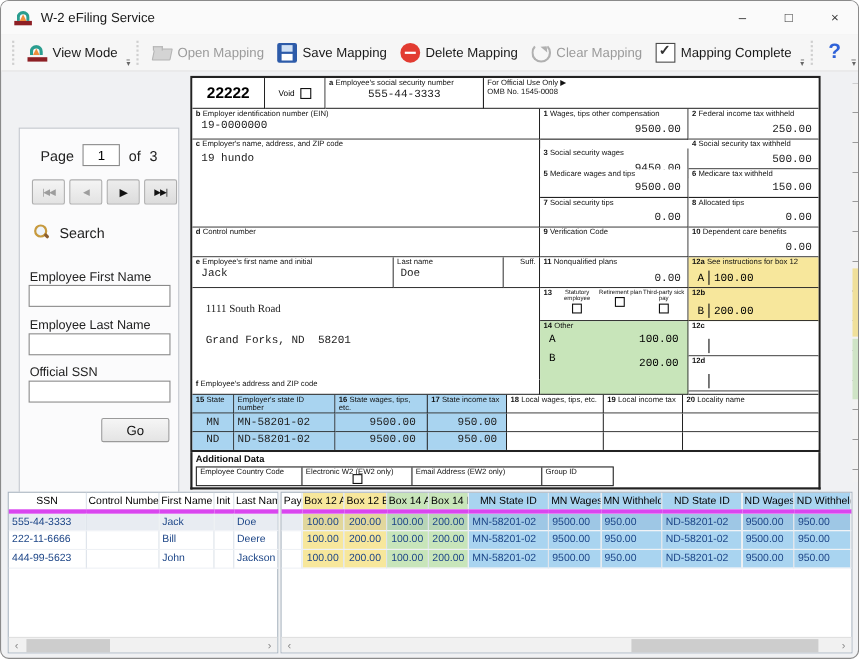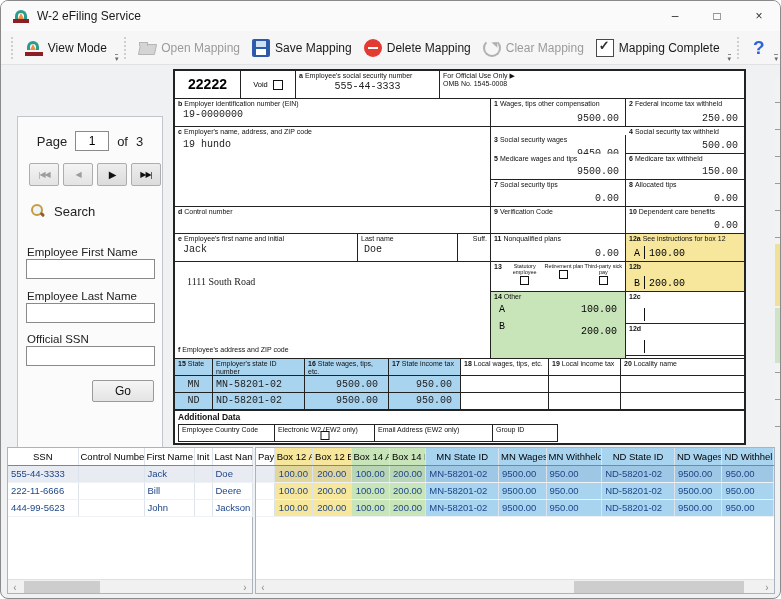--- a/index.html
+++ b/index.html
@@ -57,21 +57,21 @@
   .acell{border-right:1px solid #222;font-size:7px;line-height:8px;color:#111;padding:1px 3px;position:relative;}
   .acell:last-child{border-right:none;}
   .acell .cbx{position:absolute;left:50%;transform:translateX(-50%);bottom:1px;width:9px;height:9px;}
   
   .sliver{position:absolute;right:0px;top:75px;width:5px;height:362px;background:repeating-linear-gradient(#f2f2f2 0 26px,#9a9a9a 26px 27px);}
   .sliver .ys{position:absolute;left:0;top:168px;width:100%;height:62px;background:#f0e09a;}
   .sliver .gs{position:absolute;left:0;top:232px;width:100%;height:55px;background:#cfe4c6;}
   
   .gpanel{position:absolute;top:446px;height:147px;background:#fff;border:1px solid #a9b4c0;}
   .gpanel table{border-collapse:collapse;table-layout:fixed;}
-  .gpanel th{font-weight:normal;font-size:9.5px;color:#000;height:17px;padding:0 2px;white-space:nowrap;overflow:hidden;border-bottom:1px solid #d946ef;border-right:1px solid #dde3ea;text-align:center;}
+  .gpanel th{font-weight:normal;font-size:9.5px;color:#000;height:17px;padding:0 2px;white-space:nowrap;overflow:hidden;border-bottom:4px solid #d946ef;border-right:1px solid #dde3ea;text-align:center;}
   .gpanel td{font-size:9.5px;color:#1c4587;height:17px;padding:0 3px;white-space:nowrap;overflow:hidden;border-right:1px solid #dde3ea;border-bottom:1px solid #eef1f5;}
   .gpanel tr.sel td{box-shadow:inset 0 0 0 100px rgba(90,120,160,0.14);}
   td.num{text-align:center;}
   .cy{background:#f7e79c;}
   .cg{background:#c8e5ba;}
   .cb2{background:#a9d4f0;}
   .hscroll{position:absolute;left:0;right:0;bottom:0;height:14px;background:#f1f1f1;border-top:1px solid #e0e0e0;}
   .harrow{position:absolute;top:0;width:14px;height:14px;font-size:10px;color:#8a8a8a;display:flex;align-items:center;justify-content:center;}
   .hthumb{position:absolute;top:1px;height:12px;background:#cdcdcd;}
   
@@ -268,20 +268,21 @@
       <div class="fl"><span class="bn">12a</span><span>See instructions for box 12</span></div>
       <div class="codeline">
           <span class="mono" style="font-size:10px;">A</span>
           <span class="vdiv"></span>
           <span class="mono" style="font-size:10px;">100.00</span>
         </div>
     </div>
 
     <div class="fc nb" style="left:0;top:191px;width:316px;height:83px;">
       <div class="fv" style="padding:14px 0 0 12px;font-family:Liberation Serif, serif;">1111 South Road</div>
+      <div class="fv" style="padding:18px 0 0 12px;white-space:pre;">Grand Forks, ND  58201</div>
     </div>
     <div class="fc" style="left:0;top:274px;width:316px;height:14px;">
       <div class="fl"><span class="bn">f</span><span>Employee's address and ZIP code</span></div>
     </div>
     <div class="fc" style="left:316px;top:191px;width:135px;height:30px;">
       <div class="fl" style="position:absolute;left:0;top:0;"><span class="bn">13</span></div>
       <div class="b13wrap">
         <span class="b13col"><span>Statutory employee</span><br><span class="cbx"></span></span>
         <span class="b13col"><span>Retirement plan</span><br><span class="cbx"></span></span>
         <span class="b13col"><span>Third-party sick pay</span><br><span class="cbx"></span></span>

